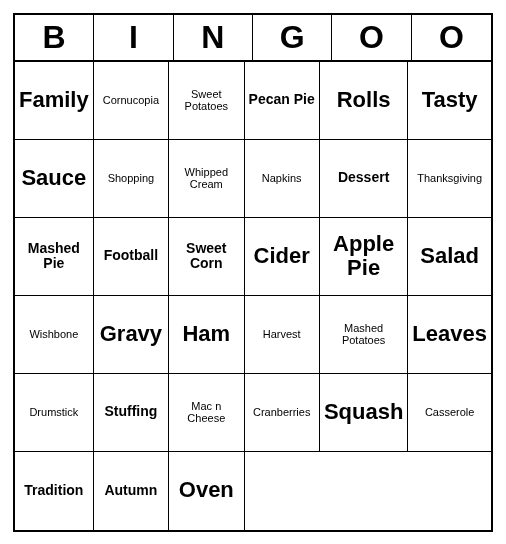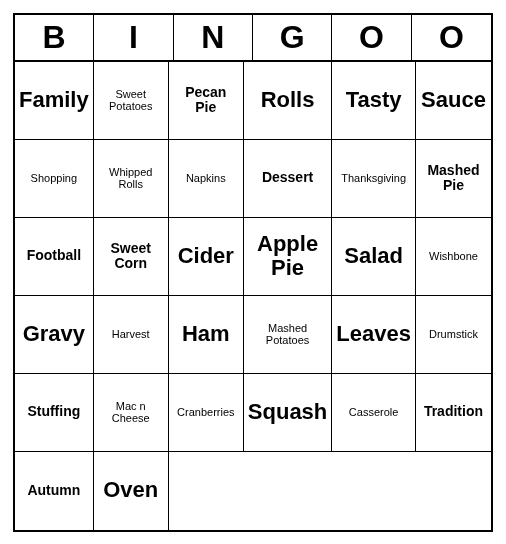--- a/index.html
+++ b/index.html
@@ -69,39 +69,42 @@
       <div class="bingo-header-cell">N</div>
       <div class="bingo-header-cell">G</div>
       <div class="bingo-header-cell">O</div>
       <div class="bingo-header-cell">O</div>
     </div>
   <div class="bingo-grid">
   <div class="bingo-cell">
         <span class="text-large">Family</span>
       </div>
       <div class="bingo-cell">
+        <span class="text-small">Cornucopia</span>
+      </div>
+      <div class="bingo-cell">
         <span class="text-small">Sweet Potatoes</span>
       </div>
       <div class="bingo-cell">
         <span class="text-medium">Pecan Pie</span>
       </div>
       <div class="bingo-cell">
         <span class="text-large">Rolls</span>
       </div>
       <div class="bingo-cell">
         <span class="text-large">Tasty</span>
       </div>
       <div class="bingo-cell">
         <span class="text-large">Sauce</span>
       </div>
       <div class="bingo-cell">
         <span class="text-small">Shopping</span>
       </div>
       <div class="bingo-cell">
-        <span class="text-small">Whipped Rolls</span>
+        <span class="text-small">Whipped Cream</span>
       </div>
       <div class="bingo-cell">
         <span class="text-small">Napkins</span>
       </div>
       <div class="bingo-cell">
         <span class="text-medium">Dessert</span>
       </div>
       <div class="bingo-cell">
         <span class="text-small">Thanksgiving</span>
       </div>
@@ -123,24 +126,24 @@
       <div class="bingo-cell">
         <span class="text-large">Salad</span>
       </div>
       <div class="bingo-cell">
         <span class="text-small">Wishbone</span>
       </div>
       <div class="bingo-cell">
         <span class="text-large">Gravy</span>
       </div>
       <div class="bingo-cell">
-        <span class="text-small">Harvest</span>
+        <span class="text-large">Ham</span>
       </div>
       <div class="bingo-cell">
-        <span class="text-large">Ham</span>
+        <span class="text-small">Harvest</span>
       </div>
       <div class="bingo-cell">
         <span class="text-small">Mashed Potatoes</span>
       </div>
       <div class="bingo-cell">
         <span class="text-large">Leaves</span>
       </div>
       <div class="bingo-cell">
         <span class="text-small">Drumstick</span>
       </div>

